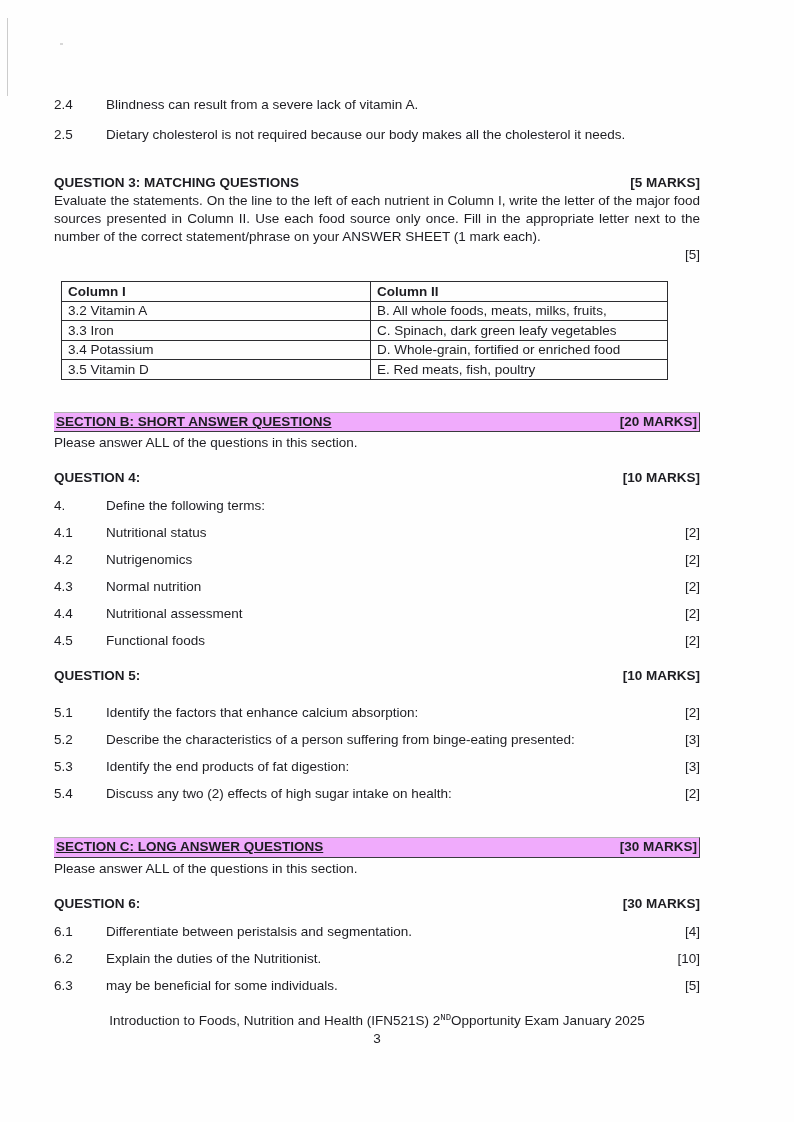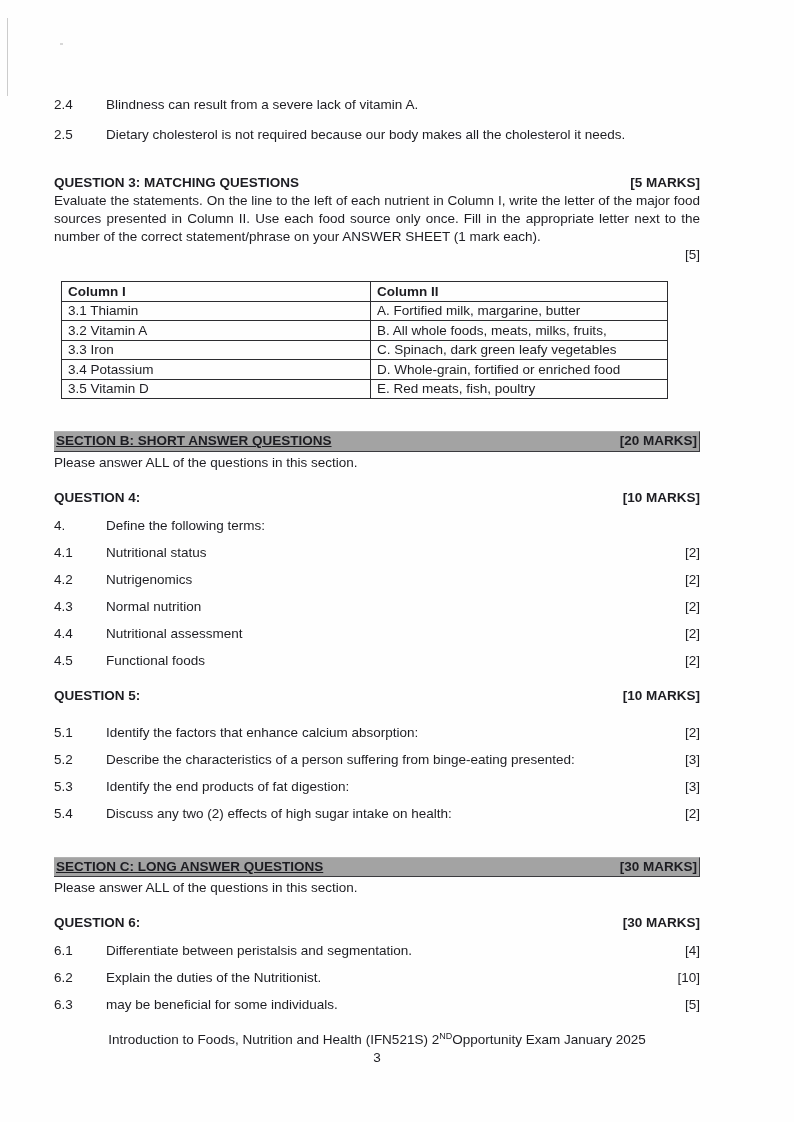--- a/index.html
+++ b/index.html
@@ -85,21 +85,21 @@
   }
   .matching-table th {
     font-weight: bold;
   }
   .matching-table col.c1 { width: 51%; }
   .matching-table col.c2 { width: 49%; }
   
   .section-strip {
     display: flex;
     justify-content: space-between;
-    background: #a3a3a3;
+    background: #f0abfc;
     border-top: 1px solid #b2b2b2;
     border-bottom: 1.5px solid #3a3a3e;
     border-right: 1.5px solid #3a3a3e;
     padding: 1px 2px 1px 2px;
     font-weight: bold;
     line-height: 16.5px;
   }
   .section-b-strip { margin-top: 32px; }
   .section-c-strip { margin-top: 34px; }
   .section-strip .strip-title {
@@ -126,20 +126,21 @@
   
   .footer {
     margin-top: 17px;
     text-align: center;
     line-height: 18px;
   }
   .footer sup {
     font-size: 9px;
     vertical-align: super;
     line-height: 0;
+    font-family: Liberation Mono, monospace;
   }
   .page-number {
     text-align: center;
     line-height: 18px;
   }
 </style>
 </head>
 <body>
 
 <div class="page">
@@ -168,24 +169,20 @@
       <colgroup>
           <col class="c1">
           <col class="c2">
         </colgroup>
       <tbody>
           <tr>
         <th>Column I</th>
         <th>Column II</th>
       </tr>
       <tr>
-        <td>3.1 Thiamin</td>
-        <td>A. Fortified milk, margarine, butter</td>
-      </tr>
-      <tr>
         <td>3.2 Vitamin A</td>
         <td>B. All whole foods, meats, milks, fruits,</td>
       </tr>
       <tr>
         <td>3.3 Iron</td>
         <td>C. Spinach, dark green leafy vegetables</td>
       </tr>
       <tr>
         <td>3.4 Potassium</td>
         <td>D. Whole-grain, fortified or enriched food</td>

